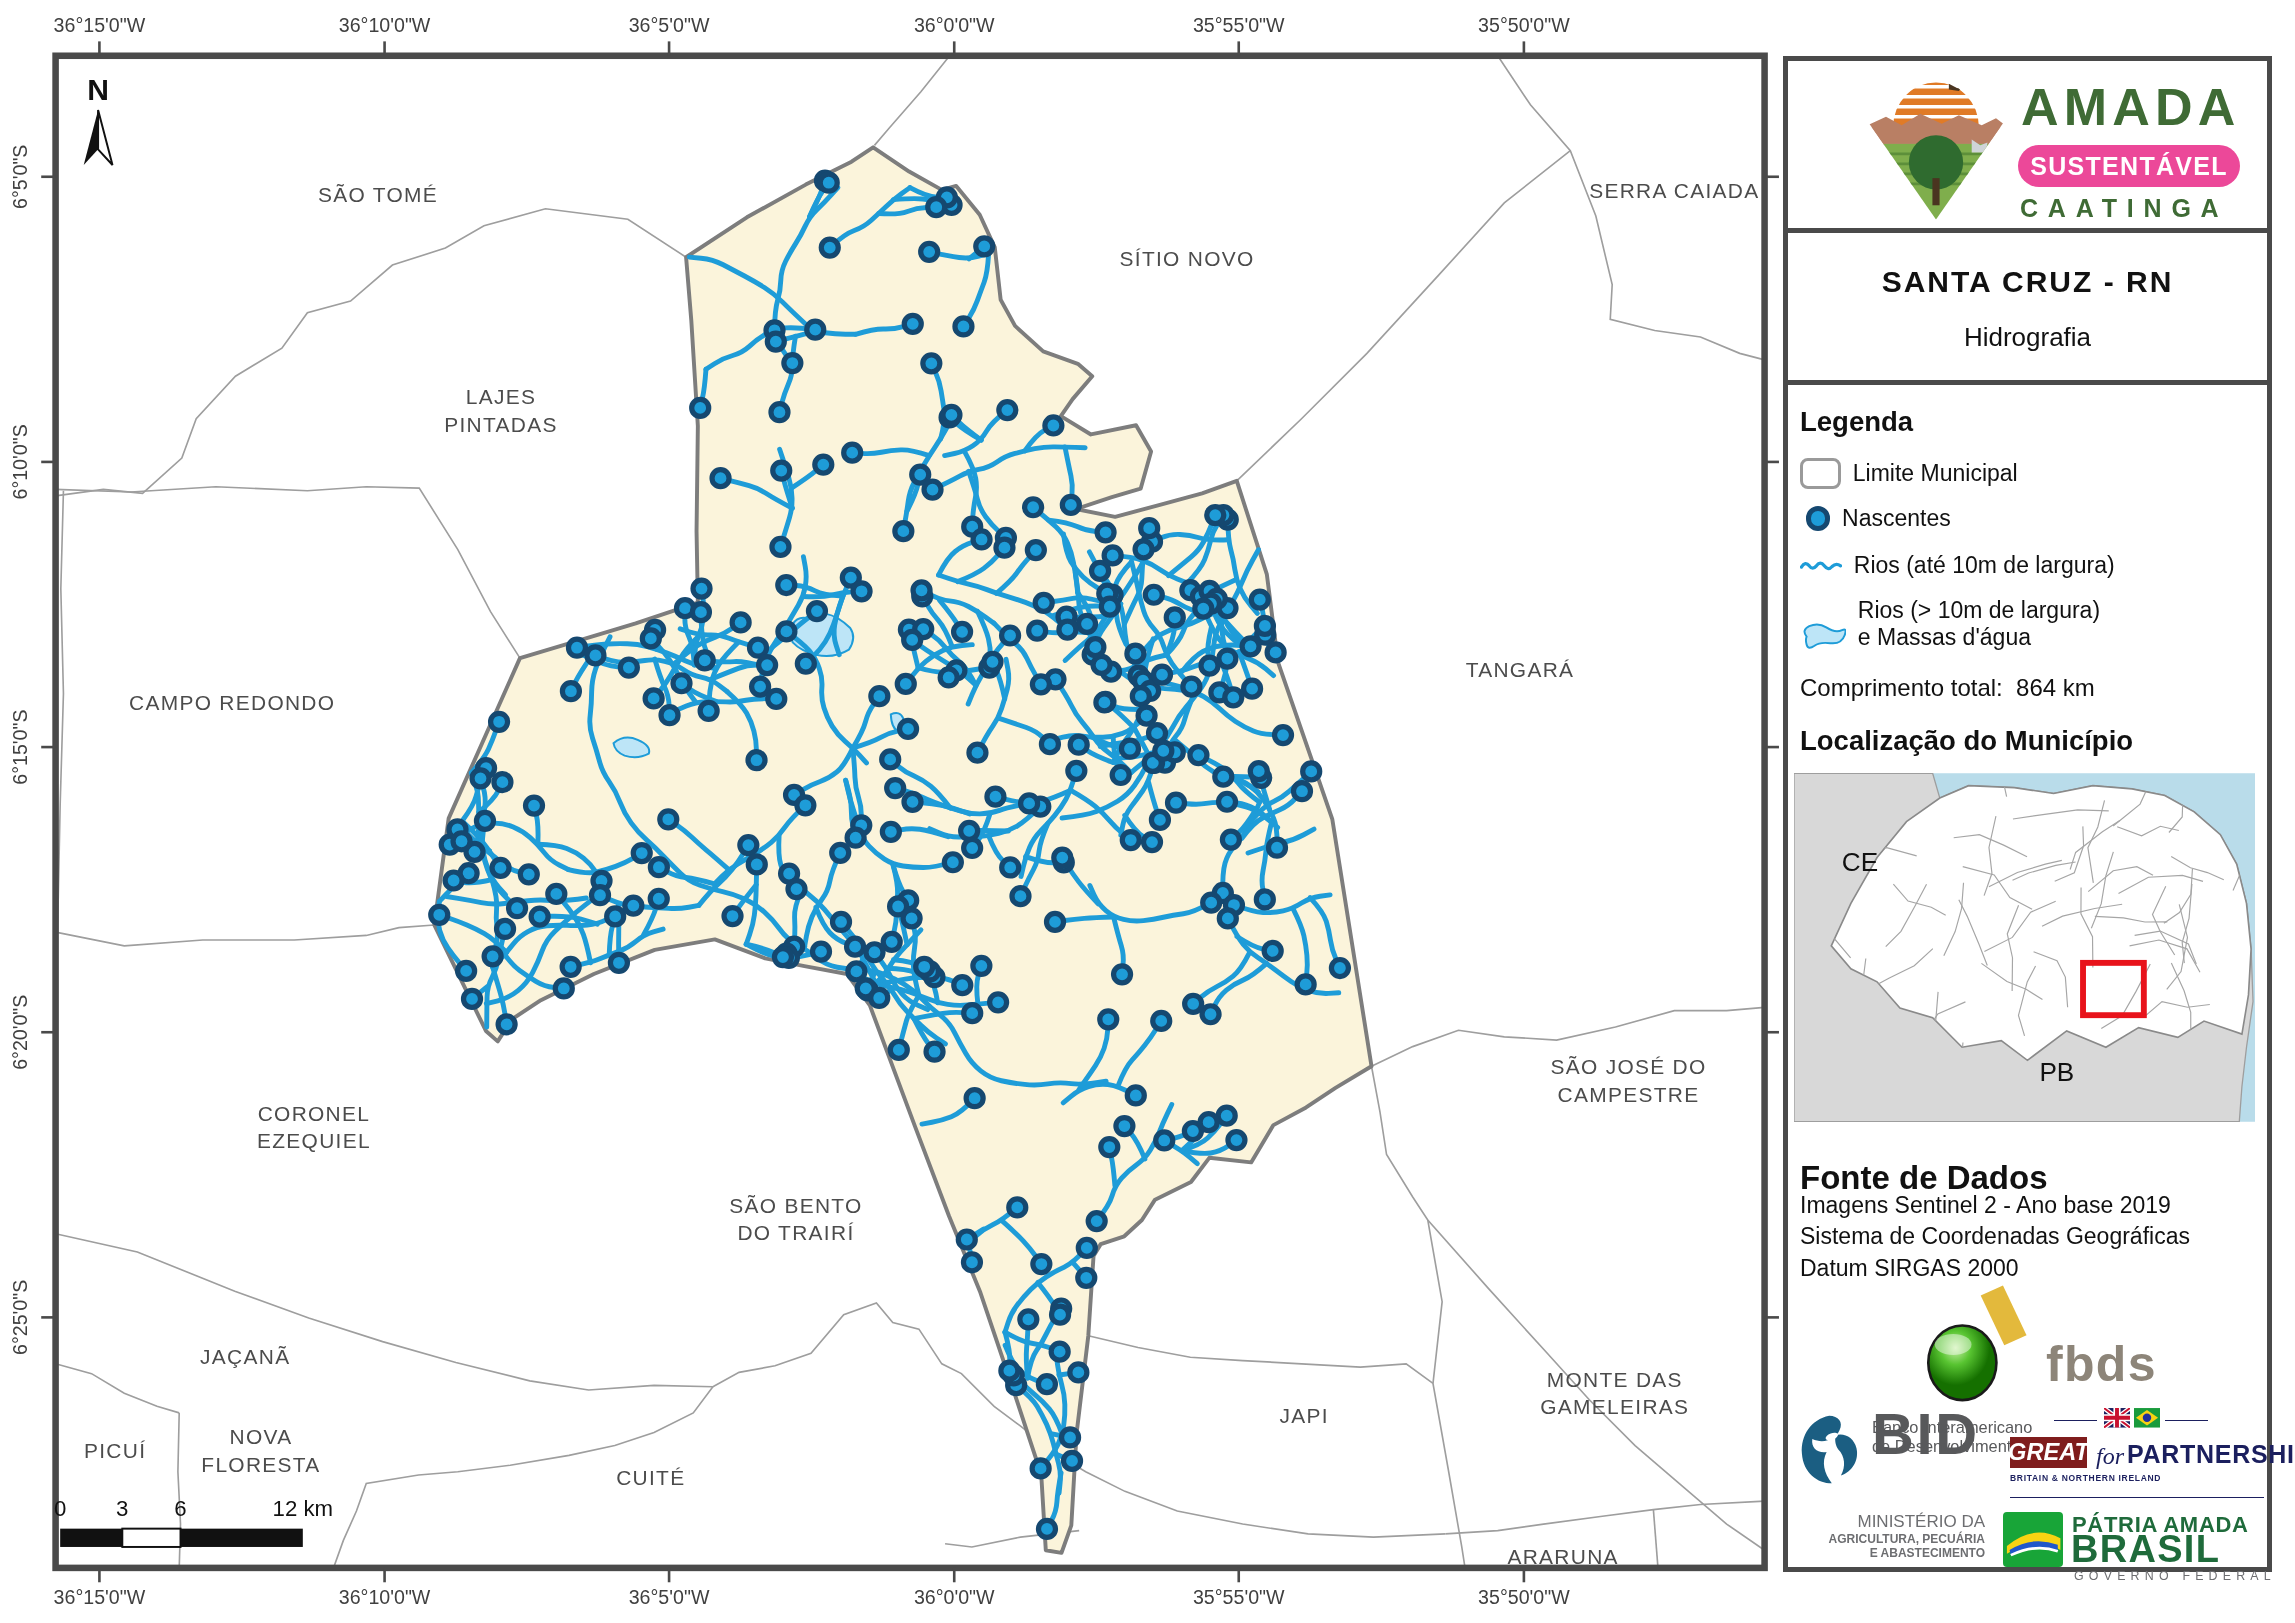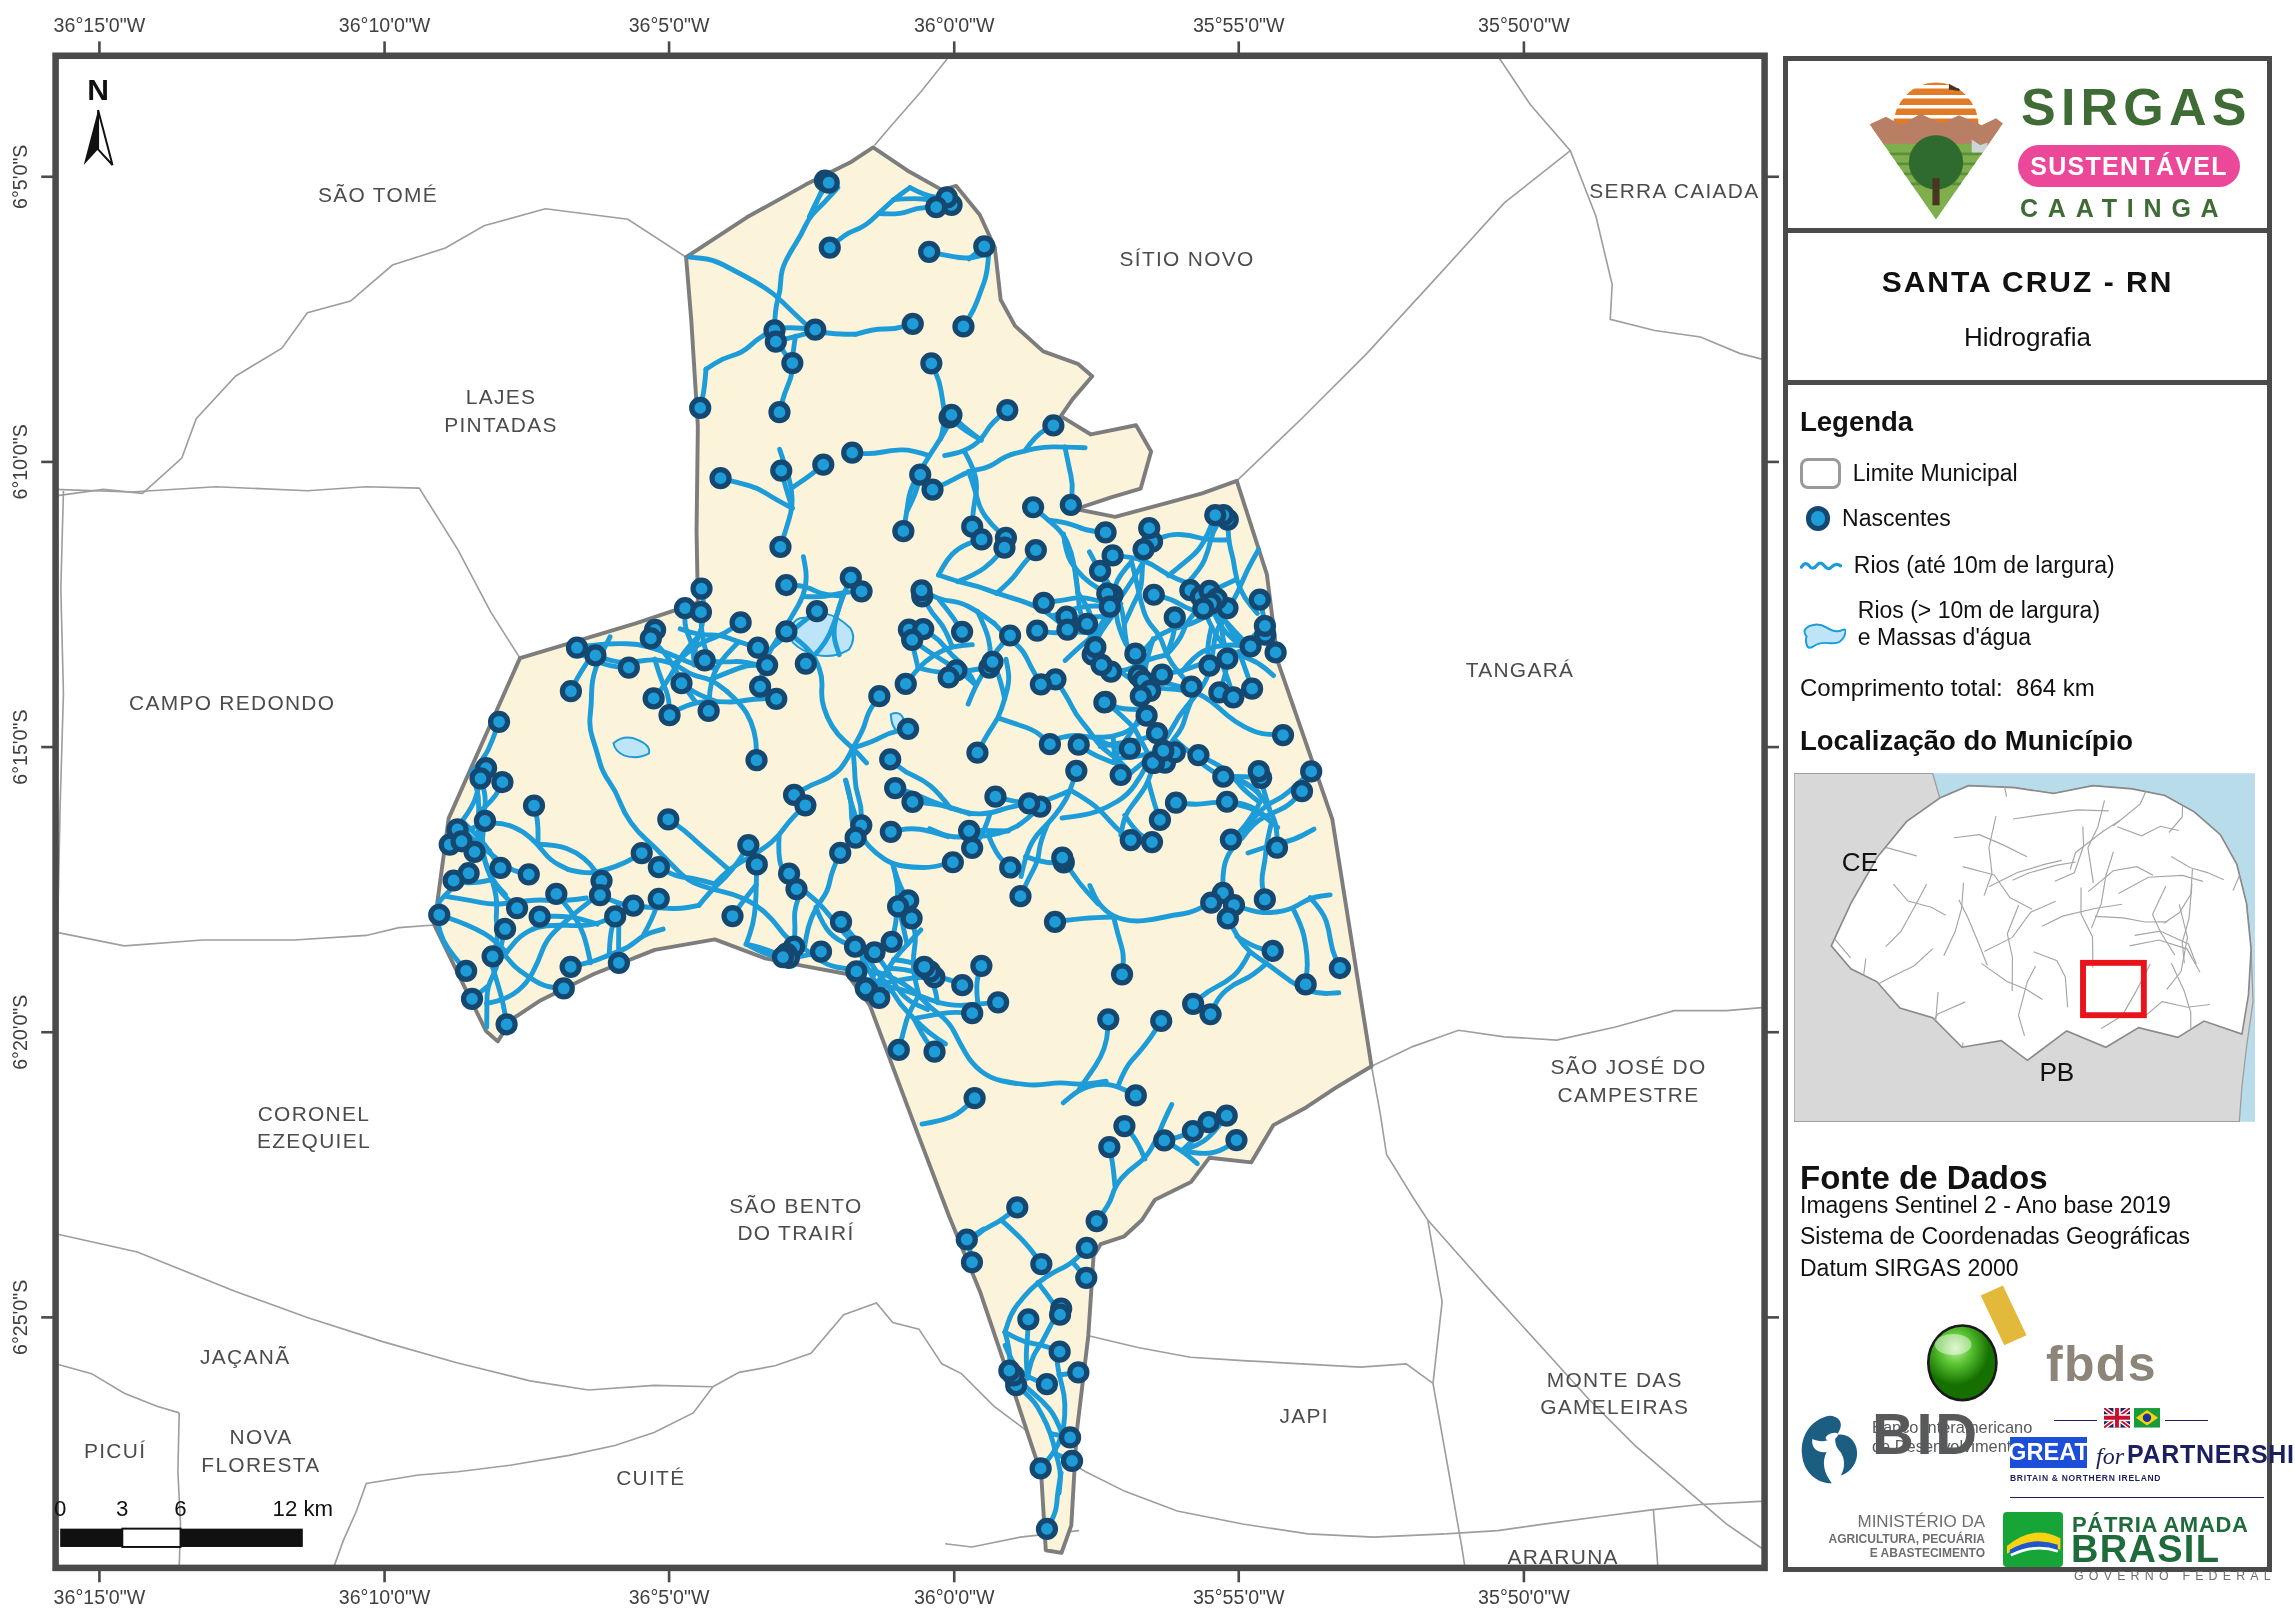--- a/index.html
+++ b/index.html
@@ -11,22 +11,22 @@
   .title-line2{font-size:26px;color:#111;text-align:center;}
   .lg-header{font-size:27.5px;font-weight:bold;color:#111;}
   .lg-label{font-size:23px;color:#111;}
   .src-line{font-size:23px;color:#111;}
   .legend-row{position:absolute;display:flex;align-items:center;gap:11.8px;}
   .lim-icon{width:35px;height:25px;border:3.3px solid #9a9a9a;border-radius:7.9px;background:#fff;}
   .nas-icon{width:14.4px;height:14.4px;border-radius:50%;background:#1e9cd8;border:5.2px solid #154870;margin-left:5.9px;}
   .fbds-text{font-size:50px;font-weight:bold;color:#8d8579;letter-spacing:1.3px;}
   .bid-text{font-size:58px;font-weight:bold;color:#58595b;letter-spacing:2.6px;line-height:0.9;}
   .bid-sub{font-size:16.4px;color:#58595b;line-height:1.15;}
-  .great-box{position:absolute;background:#1d4ed8;color:#fff;font-weight:bold;font-size:23.6px;
-             display:flex;align-items:center;justify-content:center;}
+  .great-box{position:absolute;background:#7f1d1d;color:#fff;font-weight:bold;font-size:23.6px;
+             display:flex;align-items:center;justify-content:center;font-style:italic;}
   .great-for{font-family:"Liberation Serif",serif;font-style:italic;font-size:24px;color:#1b1f5e;}
   .great-part{font-size:25px;font-weight:bold;color:#1b1f5e;letter-spacing:0.7px;}
   .great-sub{font-size:8.5px;font-weight:bold;color:#1b1f5e;letter-spacing:0.7px;}
   .min-line1{font-size:17px;color:#6d6e71;text-align:right;}
   .min-line2{font-size:12px;font-weight:bold;color:#6d6e71;text-align:right;}
   .pat-1{font-size:22px;font-weight:bold;color:#1f6b3b;letter-spacing:0.7px;}
   .pat-2{font-size:38px;font-weight:bold;color:#1f6b3b;letter-spacing:1.3px;line-height:0.85;}
   .pat-3{font-size:12.4px;color:#6d6e71;letter-spacing:5.2px;}
   .hline{position:absolute;background:#1b1f5e;height:2px;}
 </style>
@@ -743,21 +743,21 @@
           <line x1="0" y1="130" x2="200" y2="130"></line>
         <line x1="0" y1="144" x2="200" y2="144"></line>
           <line x1="0" y1="158" x2="200" y2="158"></line>
       </g>
       <circle cx="100" cy="128" r="38" fill="#2f6b2f"></circle>
       <rect x="95" y="150" width="10" height="38" fill="#4a3520"></rect>
       <path d="M150,96 l12,8 10,-4 -2,14 -20,0 z" fill="#cfd4d8"></path>
       <path d="M118,18 l12,6 8,-4 -6,8 -14,-2 z" fill="#4a3520"></path>
     </g>
   </svg>
-  <div class="abs" style="left:2021px;top:77px;font-size:52px;font-weight:bold;color:#3f6b35;letter-spacing:5.2px;">SIRGAS</div>
+  <div class="abs" style="left:2021px;top:77px;font-size:52px;font-weight:bold;color:#3f6b35;letter-spacing:5.2px;">AMADA</div>
   <div class="abs" style="left:2018px;top:145px;width:222px;height:42px;background:#ec4899;border-radius:21px;
               color:#fff;font-size:25px;font-weight:bold;letter-spacing:1.3px;display:flex;align-items:center;justify-content:center;">SUSTENTÁVEL</div>
   <div class="abs" style="left:2020px;top:194px;font-size:25px;font-weight:bold;color:#3f6b35;letter-spacing:9.8px;">CAATINGA</div>
 
   <div class="abs title-line1" style="left:1792px;top:265px;width:471px;">SANTA CRUZ - RN</div>
   <div class="abs title-line2" style="left:1792px;top:322px;width:471px;">Hidrografia</div>
 
   <div class="abs lg-header" style="left:1800px;top:406px;">Legenda</div>
   <div class="legend-row" style="left:1800px;top:458px;">
     <span class="lim-icon"></span>

